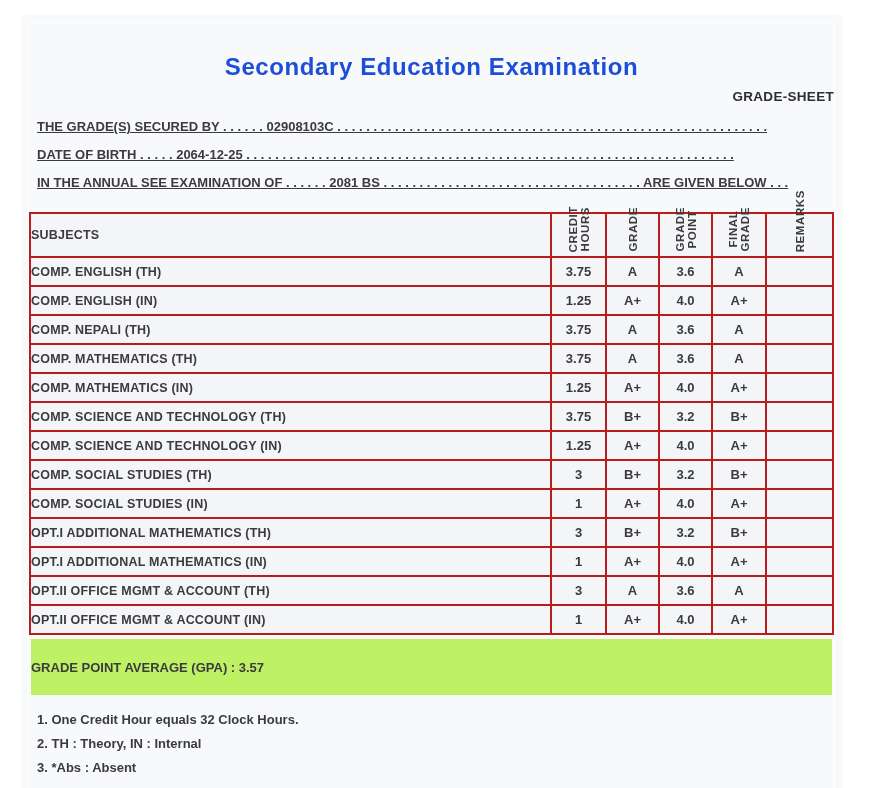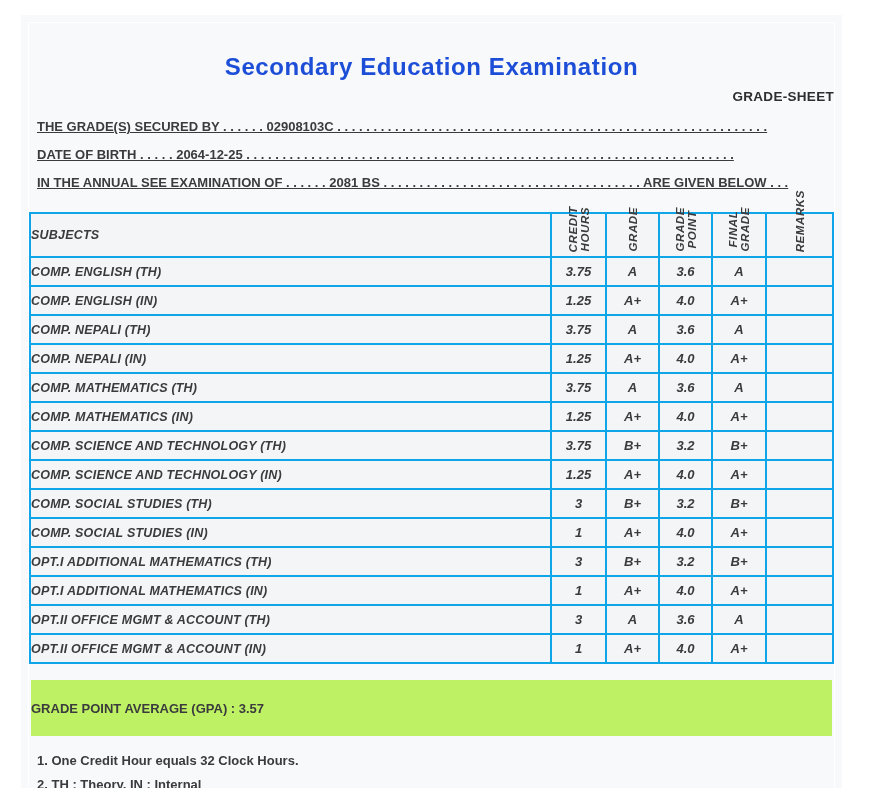--- a/index.html
+++ b/index.html
@@ -56,26 +56,25 @@
   .info-line {
     font-size: 13px;
     font-weight: 700;
     line-height: 28px;
     white-space: nowrap;
     overflow: hidden;
     color: #3b3b3d;
   }
   table.grades {
     width: 805px;
-    margin: 10px auto 16px auto;
+    margin: 10px auto 4px auto;
     border-collapse: separate;
     border-spacing: 2px;
-    background: #0ea5e9;
+    background: #b91c1c;
     table-layout: fixed;
-    font-style: italic;
   }
   table.grades th, table.grades td {
     background: #f4f5f6;
     font-weight: 700;
     color: #3b3b3d;
     padding: 0;
   }
   th.subj-h {
     text-align: left;
     padding-left: 8px;
@@ -211,28 +210,20 @@
           </tr>
           <tr>
             <td class="subj">COMP. NEPALI (TH)</td>
             <td class="val">3.75</td>
             <td class="val">A</td>
             <td class="val">3.6</td>
             <td class="val">A</td>
             <td class="val"></td>
           </tr>
           <tr>
-            <td class="subj">COMP. NEPALI (IN)</td>
-            <td class="val">1.25</td>
-            <td class="val">A+</td>
-            <td class="val">4.0</td>
-            <td class="val">A+</td>
-            <td class="val"></td>
-          </tr>
-          <tr>
             <td class="subj">COMP. MATHEMATICS (TH)</td>
             <td class="val">3.75</td>
             <td class="val">A</td>
             <td class="val">3.6</td>
             <td class="val">A</td>
             <td class="val"></td>
           </tr>
           <tr>
             <td class="subj">COMP. MATHEMATICS (IN)</td>
             <td class="val">1.25</td>

